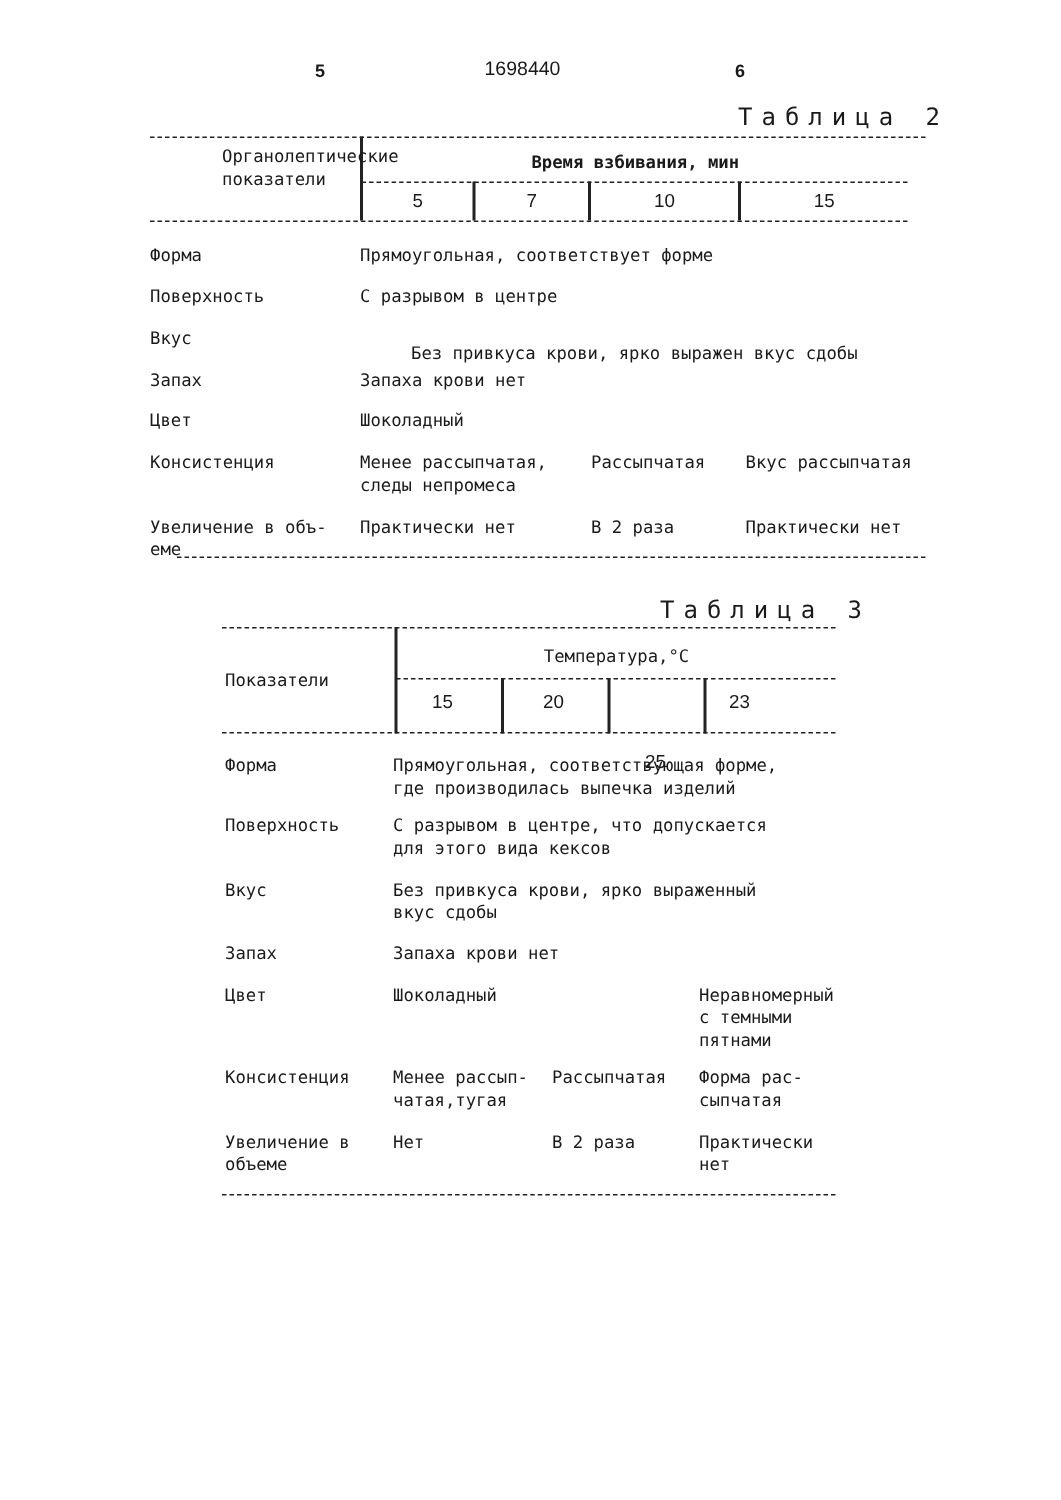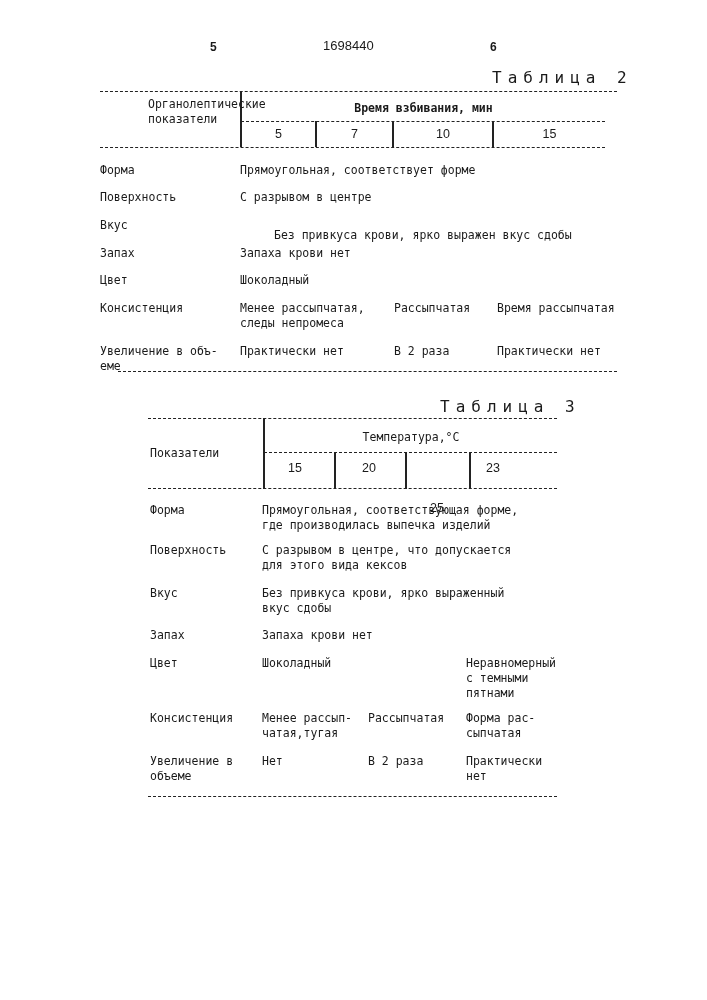--- a/index.html
+++ b/index.html
@@ -62,21 +62,21 @@
   </div>
   <div>
     <div class="cell mono" style="left:100px; top:273px;">Цвет</div>
     <div class="cell mono" style="left:240px; top:273px;">Шоколадный</div>
   </div>
   <div>
     <div class="cell mono" style="left:100px; top:301px;">Консистенция</div>
     <div class="cell mono" style="left:240px; top:301px;">Менее рассыпчатая,
 следы непромеса</div>
     <div class="cell mono" style="left:394px; top:301px;">Рассыпчатая</div>
-    <div class="cell mono" style="left:497px; top:301px;">Время рассыпчатая</div>
+    <div class="cell mono" style="left:497px; top:301px;">Вкус рассыпчатая</div>
   </div>
   <div>
     <div class="cell mono" style="left:100px; top:344px;">Увеличение в объ-
 еме</div>
     <div class="cell mono" style="left:240px; top:344px;">Практически нет</div>
     <div class="cell mono" style="left:394px; top:344px;">В 2 раза</div>
     <div class="cell mono" style="left:497px; top:344px;">Практически нет</div>
   </div>
 
   <div class="dash" style="left:118px; top:371px; width:499px;"></div>

